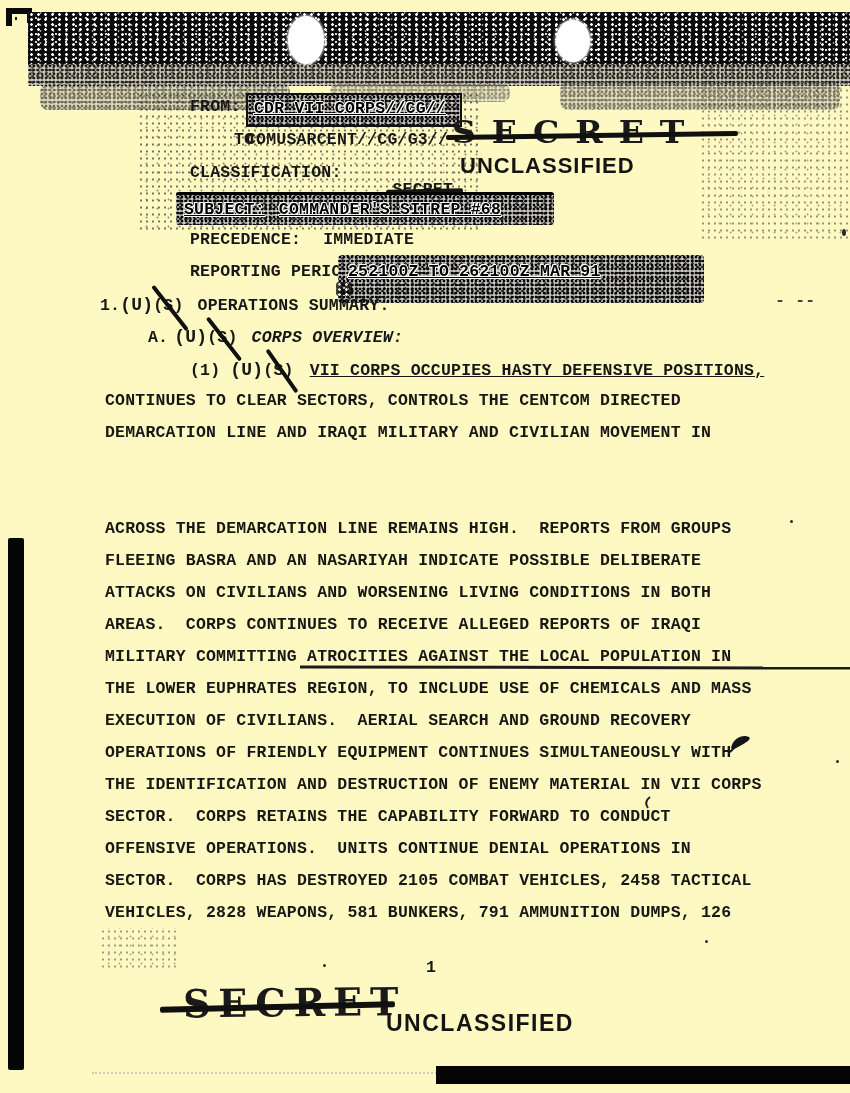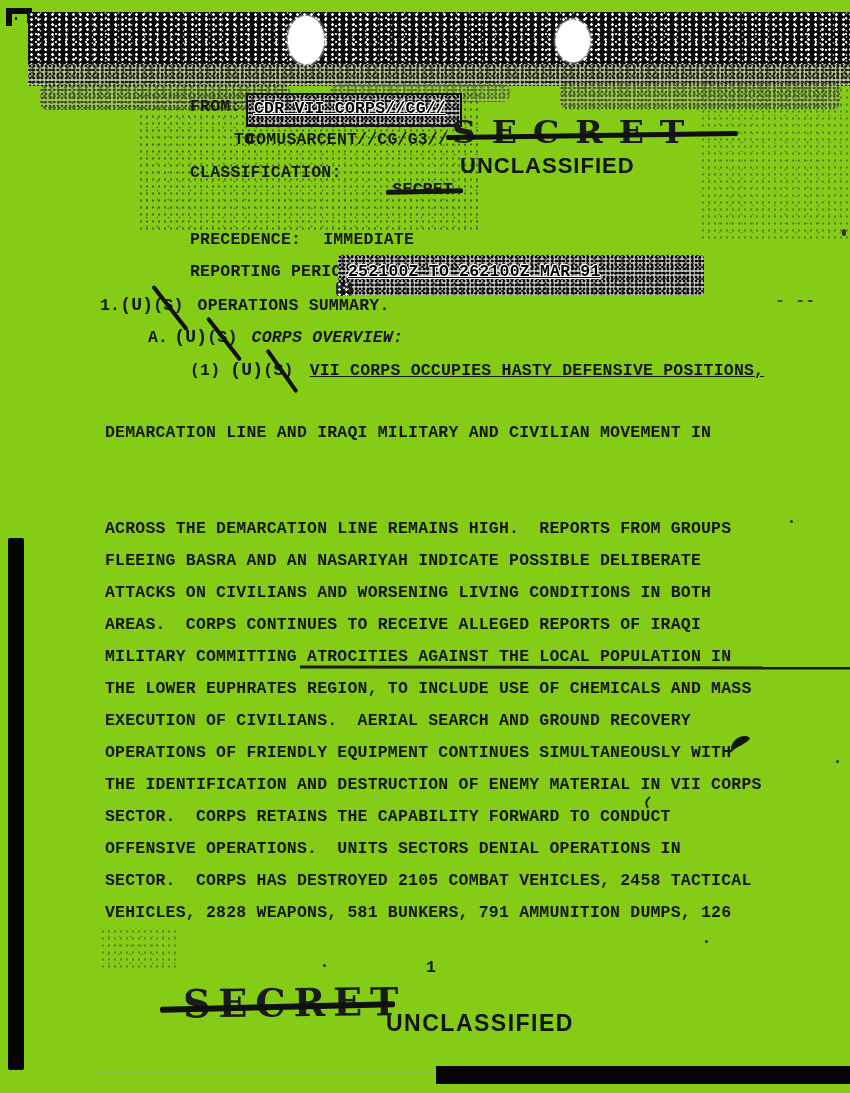--- a/index.html
+++ b/index.html
@@ -1,18 +1,18 @@
 <!DOCTYPE html>
 <html><head>
 <meta charset="utf-8">
 <style>
   html,body{margin:0;padding:0;background:#e8e8e4;}
   .page{
     position:relative;width:850px;height:1093px;margin:0 auto;
-    background:#84cc16;overflow:hidden;
+    background:#fef9c3;overflow:hidden;
     font-family:"Liberation Mono","DejaVu Sans Mono",monospace;
     color:#161616;
   }
   .abs{position:absolute;}
   .line{
     position:absolute;white-space:pre;
     font:bold 16.5px/1 "Liberation Mono","DejaVu Sans Mono",monospace;
     color:#171717;letter-spacing:0.2px;
   }
   
@@ -103,53 +103,57 @@
   <div class="stamp-serif" style="left:452px;top:112px;font-size:33px;letter-spacing:16px;transform:scaleY(.97);">SECRET</div>
   <div class="strike-bar" style="left:446px;top:133px;width:292px;height:5px;transform:rotate(-.8deg);"></div>
 
   <div class="stamp-sans" style="left:460px;top:153px;font-size:22px;letter-spacing:1px;">UNCLASSIFIED</div>
 
   <div class="line" style="left:190px;top:165px;">CLASSIFICATION:</div>
   <div class="line" style="left:352px;top:165px;">
     <span class="classified-scratch">SECRET</span>
   </div>
 
+  <div class="abs noise-mid" style="left:176px;top:192px;width:378px;height:30px;border-top:3px solid #000;border-radius:3px;">
+    <span class="line hl-text" style="left:8px;top:7px;"><span>SUBJECT:</span><span style="margin-left:14px;">COMMANDER'S SITREP #68</span></span>
+  </div>
 
   <div class="line" style="left:190px;top:232px;"><span>PRECEDENCE:</span><span style="margin-left:22px;">IMMEDIATE</span></div>
 
   <div class="line" style="left:190px;top:264px;">REPORTING PERIOD:</div>
-  <div class="abs noise-mid" style="left:338px;top:255px;width:366px;height:40px;border-radius:4px;">
+  <div class="abs noise-mid" style="left:338px;top:255px;width:366px;height:48px;border-radius:4px;">
     <span class="line hl-text" style="left:10px;top:9px;">252100Z TO 262100Z MAR 91</span>
   </div>
   <div class="abs noise-dark" style="left:336px;top:282px;width:16px;height:14px;opacity:.8;border-radius:3px;"></div>
 
   <div class="line" style="left:775px;top:293px;color:#444;">- --</div>
 
   <div class="line" style="left:100px;top:296px;"><span>1.</span><span style="font-size:18px;">(U)</span><span>(S)</span><span style="margin-left:14px;">OPERATIONS SUMMARY.</span></div>
   <div class="slash" style="left:168px;top:280px;height:56px;transform:rotate(-38deg);"></div>
 
   <div class="line" style="left:148px;top:328px;"><span>A.</span><span style="margin-left:6px;font-size:18px;">(U)</span><span>(S)</span><span style="margin-left:14px;font-style:italic;">CORPS OVERVIEW:</span></div>
   <div class="slash" style="left:222px;top:312px;height:54px;transform:rotate(-38deg);"></div>
 
   <div class="line" style="left:190px;top:361px;"><span>(1)</span><span style="margin-left:10px;font-size:18px;">(U)</span><span>(S)</span><span style="margin-left:16px;text-decoration:underline;">VII CORPS OCCUPIES HASTY DEFENSIVE POSITIONS,</span></div>
   <div class="slash" style="left:280px;top:345px;height:52px;transform:rotate(-35deg);"></div>
 
+  <div class="line" style="left:105px;top:393px;">CONTINUES TO CLEAR SECTORS, CONTROLS THE CENTCOM DIRECTED</div>
   <div class="line" style="left:105px;top:425px;">DEMARCATION LINE AND IRAQI MILITARY AND CIVILIAN MOVEMENT IN</div>
   <div class="line" style="left:105px;top:521px;">ACROSS THE DEMARCATION LINE REMAINS HIGH.  REPORTS FROM GROUPS</div>
   <div class="line" style="left:105px;top:553px;">FLEEING BASRA AND AN NASARIYAH INDICATE POSSIBLE DELIBERATE</div>
   <div class="line" style="left:105px;top:585px;">ATTACKS ON CIVILIANS AND WORSENING LIVING CONDITIONS IN BOTH</div>
   <div class="line" style="left:105px;top:617px;">AREAS.  CORPS CONTINUES TO RECEIVE ALLEGED REPORTS OF IRAQI</div>
   <div class="line" style="left:105px;top:649px;">MILITARY COMMITTING ATROCITIES AGAINST THE LOCAL POPULATION IN</div>
   <div class="abs" style="left:300px;top:666px;width:550px;height:2.5px;background:#1c1c1c;transform:rotate(.12deg);"></div>
   <div class="line" style="left:105px;top:681px;">THE LOWER EUPHRATES REGION, TO INCLUDE USE OF CHEMICALS AND MASS</div>
   <div class="line" style="left:105px;top:713px;">EXECUTION OF CIVILIANS.  AERIAL SEARCH AND GROUND RECOVERY</div>
   <div class="line" style="left:105px;top:745px;">OPERATIONS OF FRIENDLY EQUIPMENT CONTINUES SIMULTANEOUSLY WITH</div>
   <div class="line" style="left:105px;top:777px;">THE IDENTIFICATION AND DESTRUCTION OF ENEMY MATERIAL IN VII CORPS</div>
   <div class="line" style="left:105px;top:809px;">SECTOR.  CORPS RETAINS THE CAPABILITY FORWARD TO CONDUCT</div>
-  <div class="line" style="left:105px;top:841px;">OFFENSIVE OPERATIONS.  UNITS SECTORS DENIAL OPERATIONS IN</div>
+  <div class="line" style="left:105px;top:841px;">OFFENSIVE OPERATIONS.  UNITS CONTINUE DENIAL OPERATIONS IN</div>
   <div class="line" style="left:105px;top:873px;">SECTOR.  CORPS HAS DESTROYED 2105 COMBAT VEHICLES, 2458 TACTICAL</div>
   <div class="line" style="left:105px;top:905px;">VEHICLES, 2828 WEAPONS, 581 BUNKERS, 791 AMMUNITION DUMPS, 126</div>
 
   <svg class="abs" style="left:728px;top:732px;" width="26" height="24" viewBox="0 0 26 24">
     <path d="M3 16 C5 6, 15 2, 21 5 C24 7, 18 11, 10 15 C7 17, 4 18, 3 16 Z" fill="#151515"></path>
     <path d="M2 20 L9 13" stroke="#151515" stroke-width="2" fill="none"></path>
   </svg>
 
   <svg class="abs" style="left:642px;top:796px;" width="12" height="14" viewBox="0 0 12 14">
     <path d="M8 1 C4 4, 3 8, 6 12" stroke="#222" stroke-width="2" fill="none"></path>

